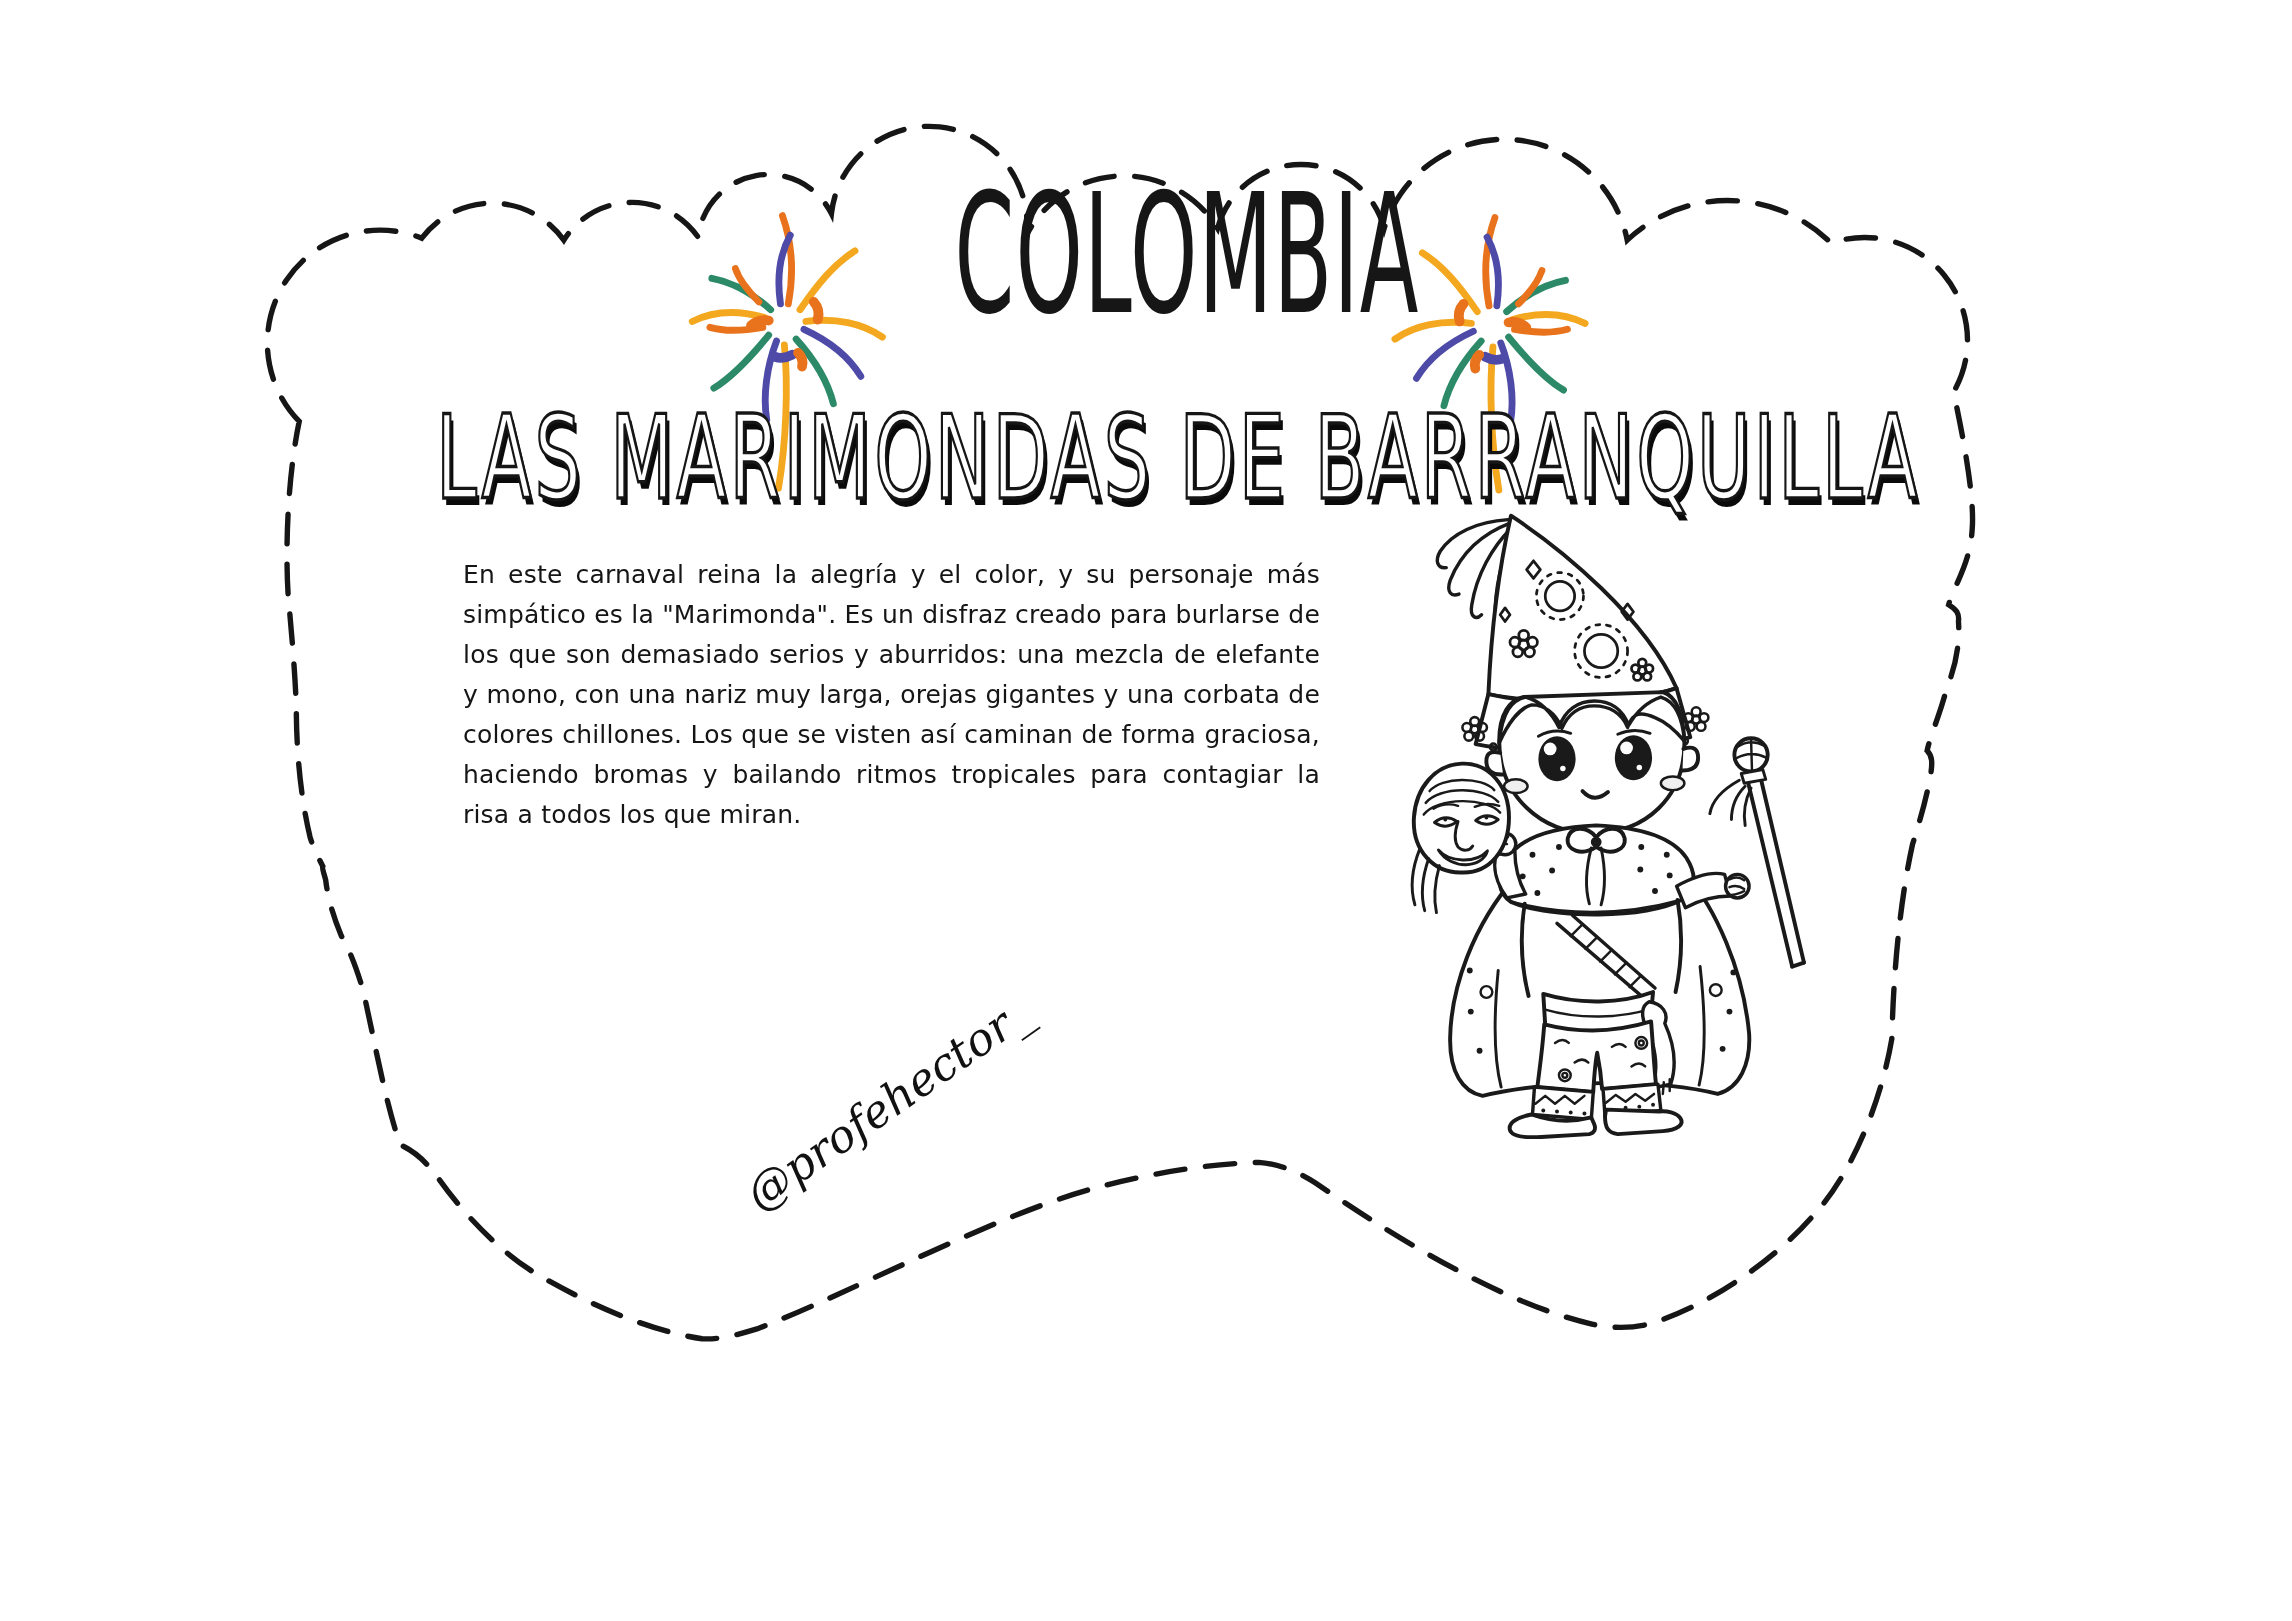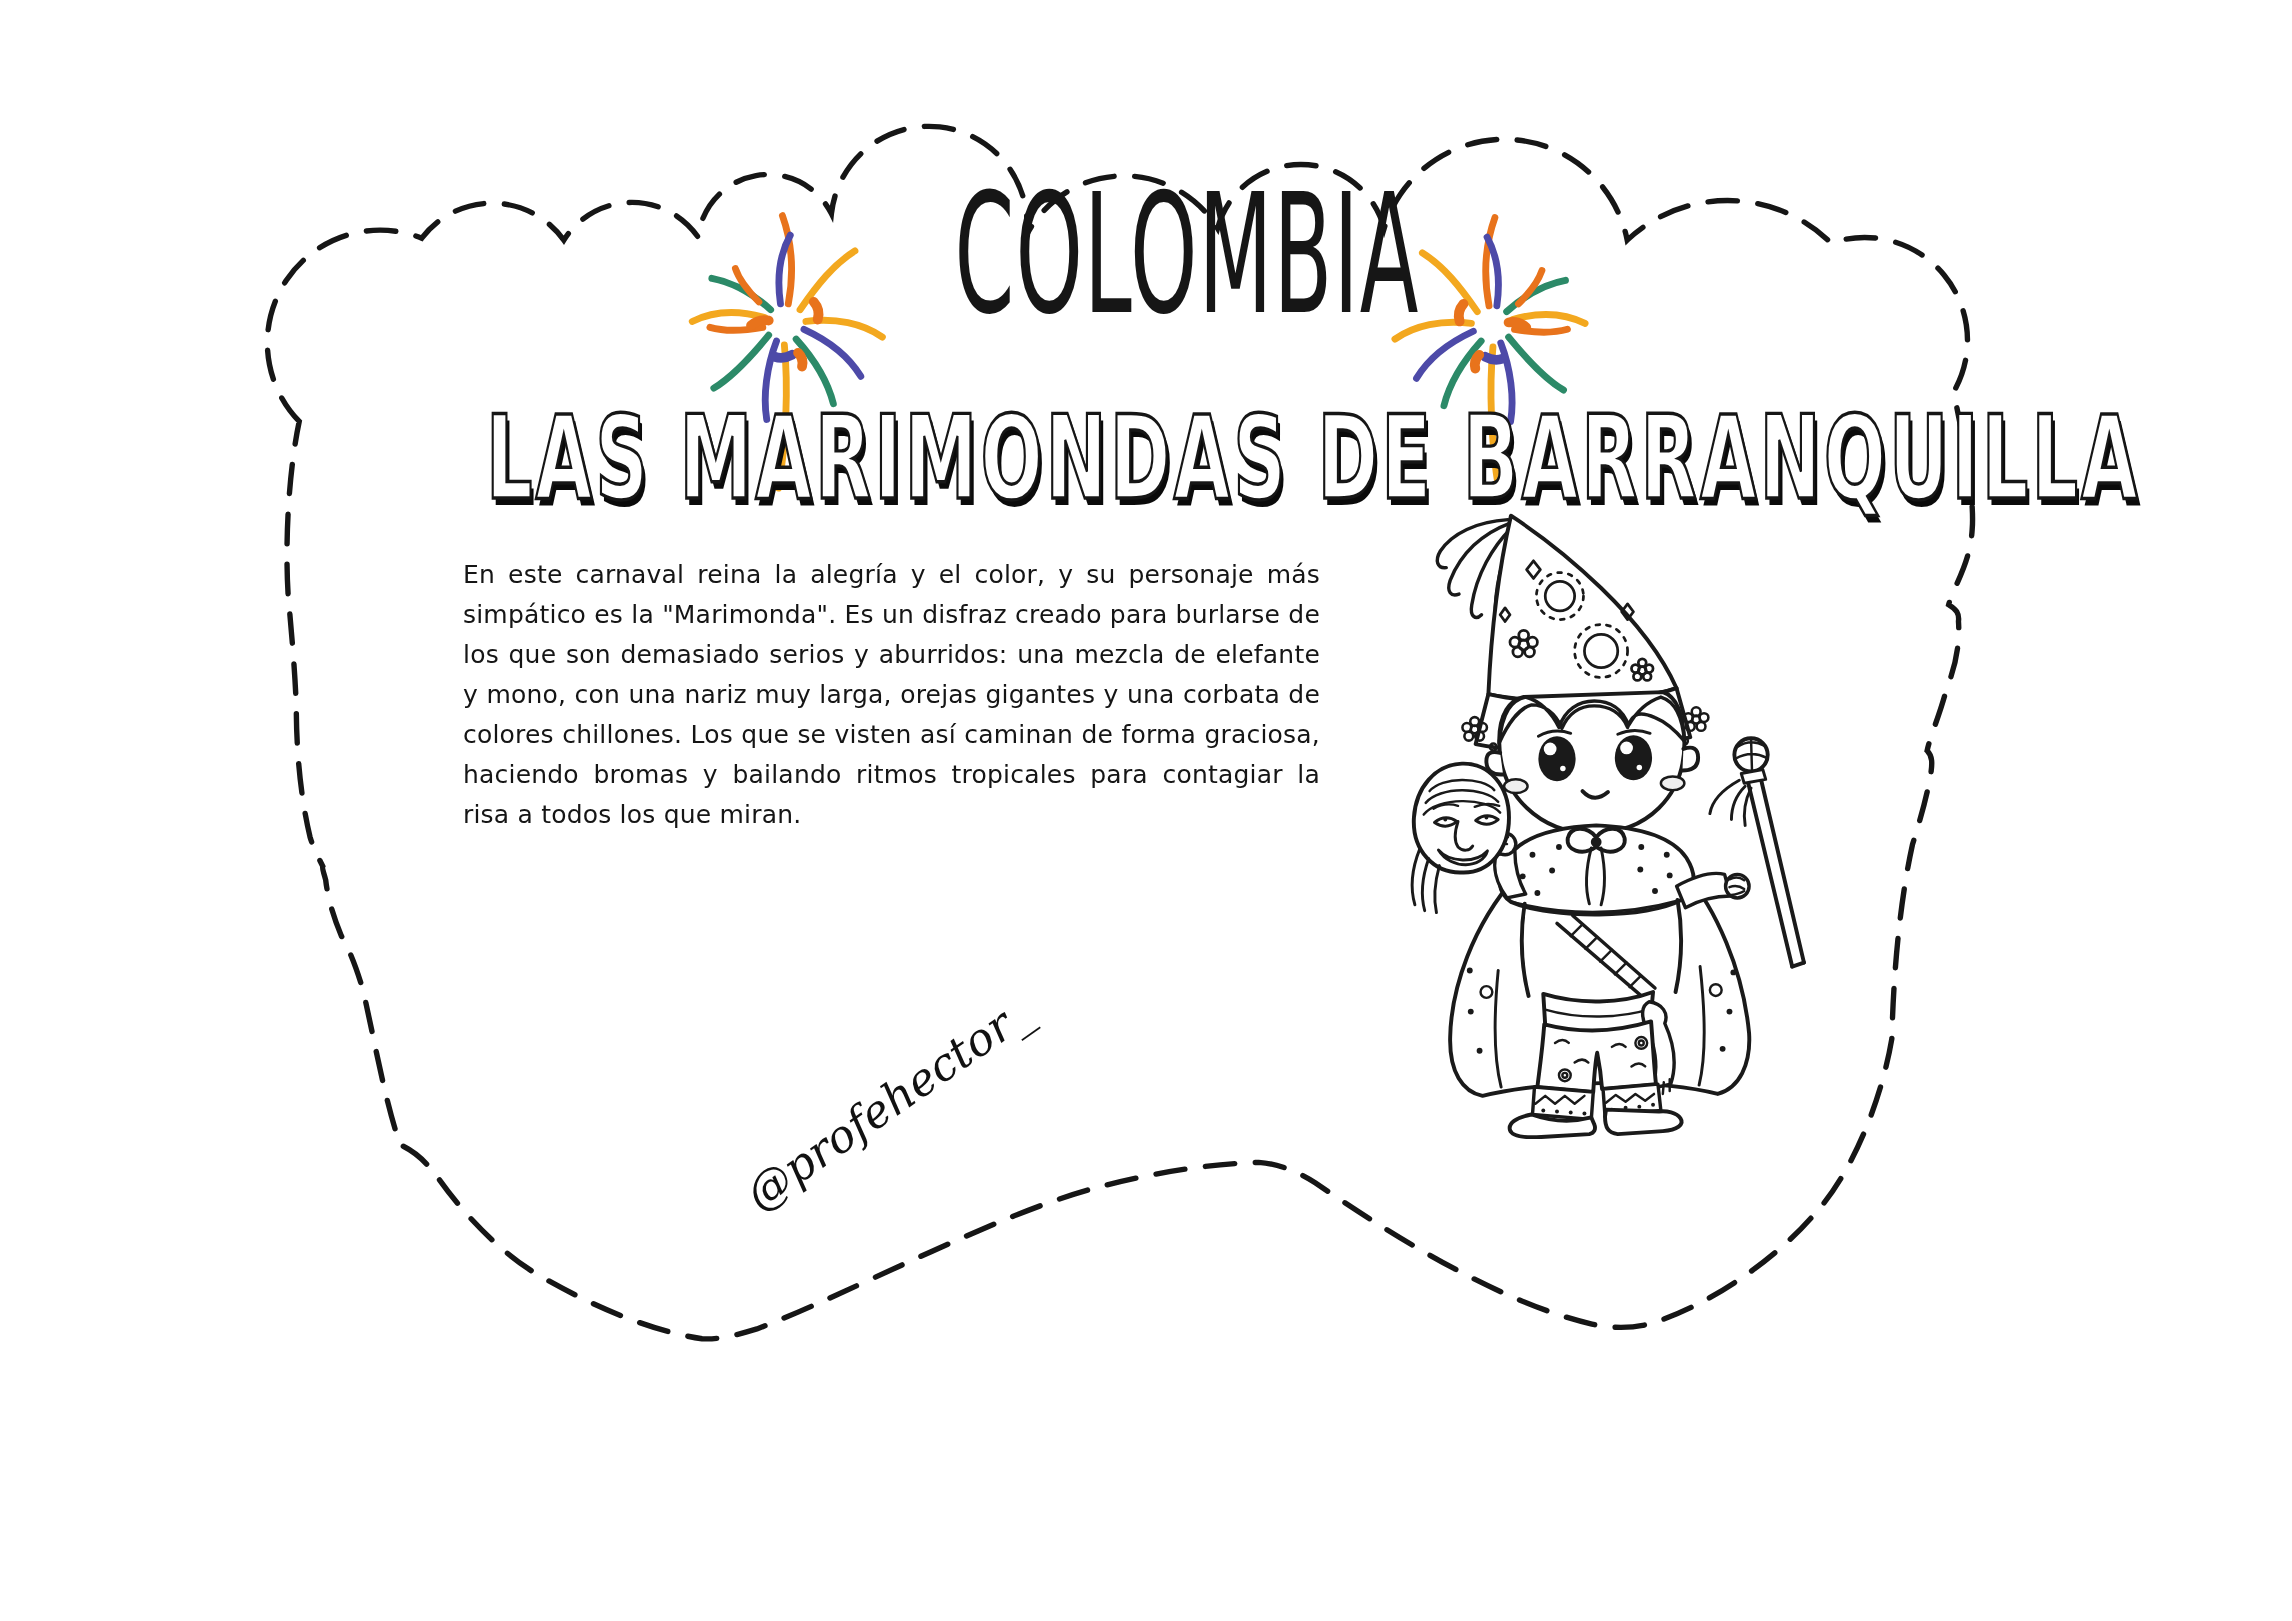--- a/index.html
+++ b/index.html
@@ -19,21 +19,21 @@
 
   .title{
     position:absolute;top:173px;left:0;width:2293px;
     text-align:center;font-size:165px;line-height:1;
     letter-spacing:2px;color:var(--ink,#161616);padding-left:41px;
   }
   .title .squeeze{display:inline-block;transform:scaleX(0.52);transform-origin:center;white-space:nowrap;}
 
   .subtitle{
     position:absolute;top:400px;left:0;width:2001px;
-    text-align:center;font-weight:bold;font-size:116px;line-height:1;
+    text-align:center;font-weight:normal;font-size:116px;line-height:1;
   }
   .subtitle .squeeze{
     display:inline-block;transform:scaleX(0.63);transform-origin:center;white-space:nowrap;
     color:#ffffff;
     -webkit-text-stroke:3.4px var(--ink,#161616);
     letter-spacing:4.9px;
     text-shadow:4.9px 6.9px 0 #0a0a0a;
   }
 
   .body-text{

